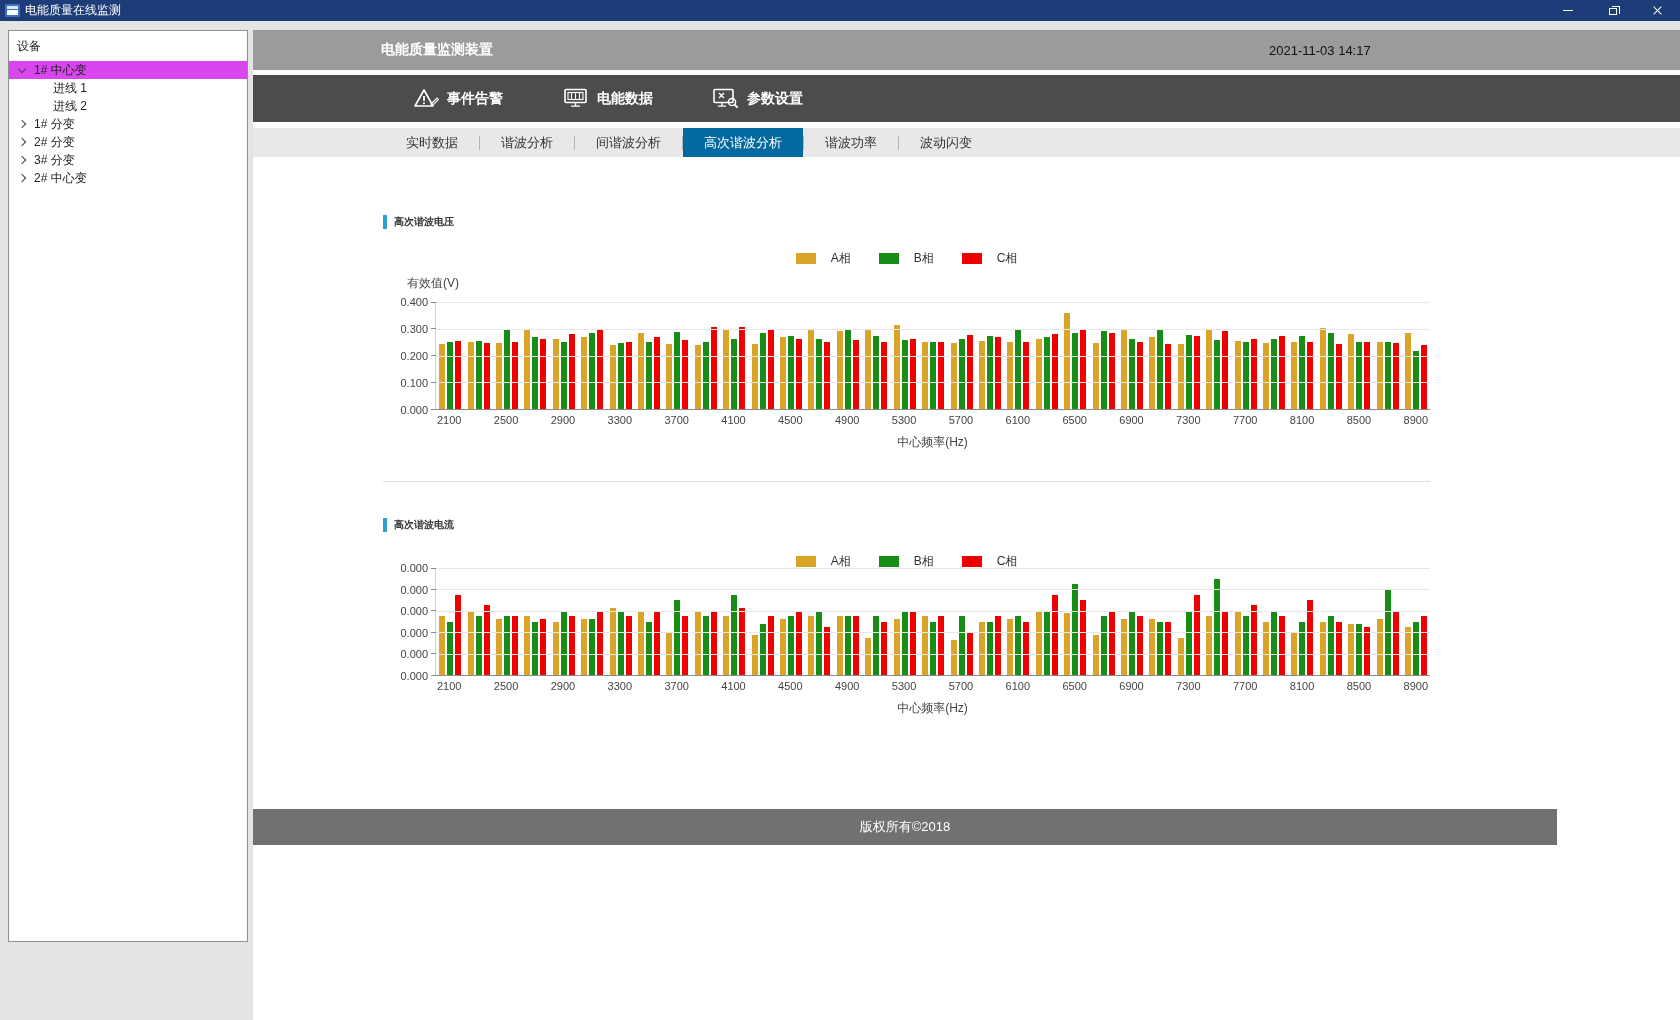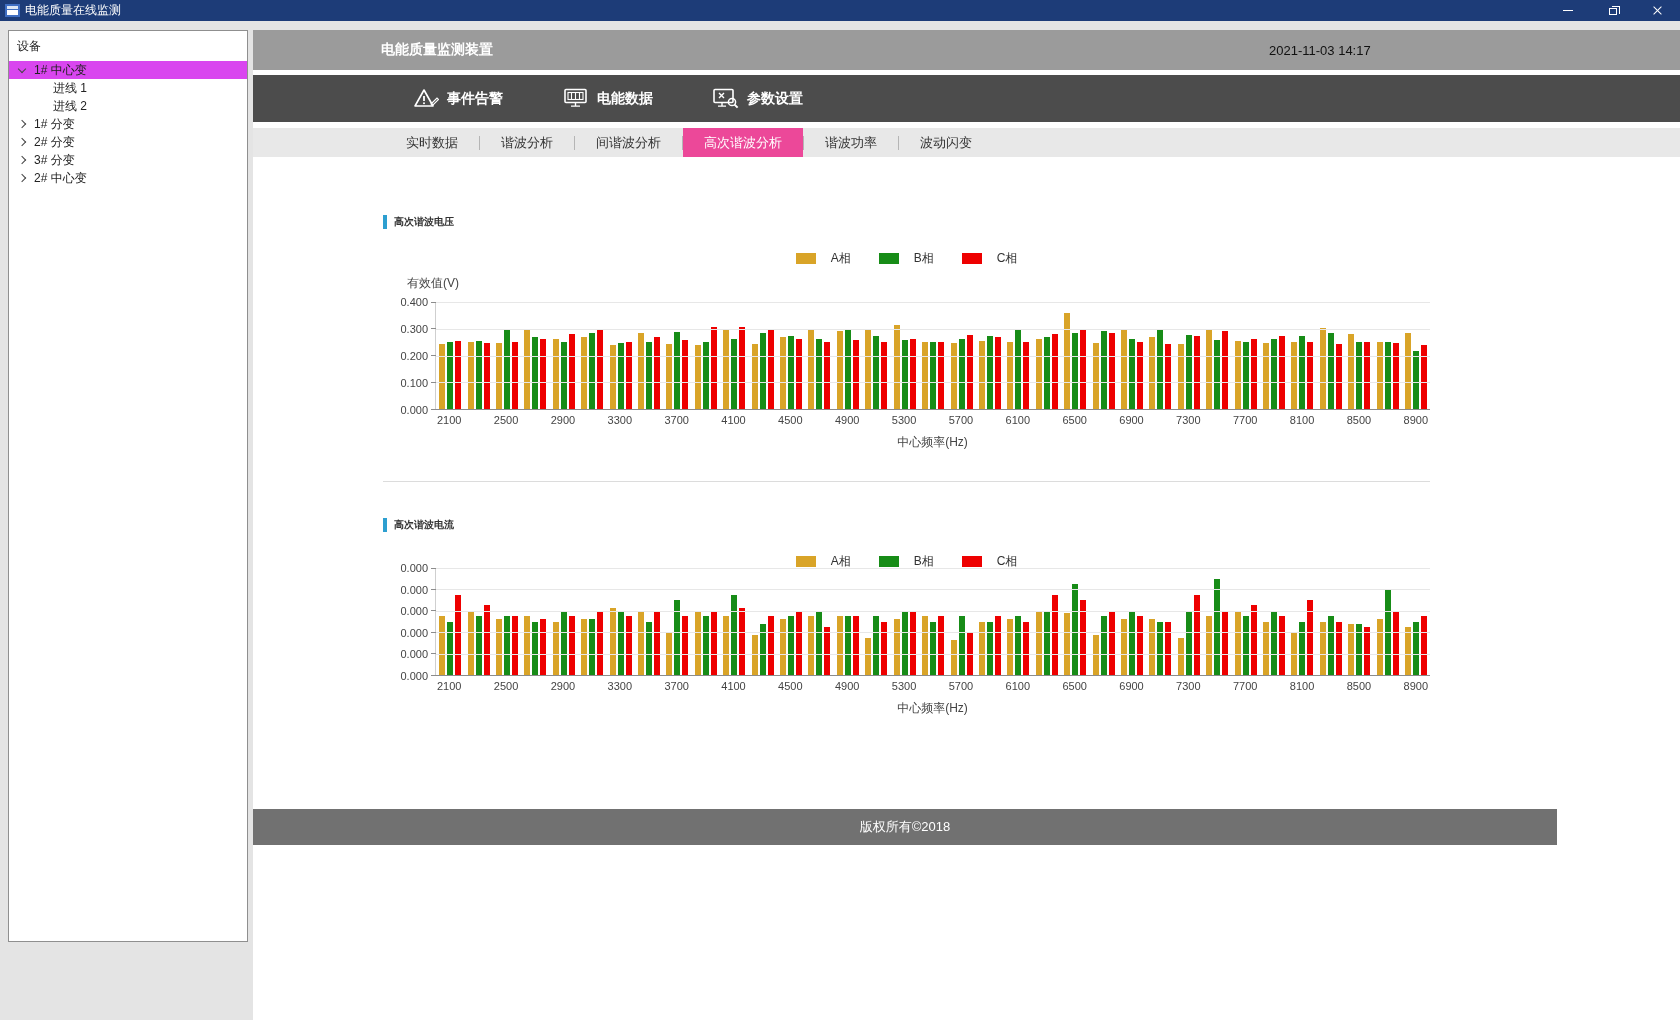--- a/index.html
+++ b/index.html
@@ -53,21 +53,21 @@
   .tab { width:150px; display:flex; align-items:center; justify-content:center; gap:8px;
     color:#fff; font-size:14px; font-weight:bold; cursor:pointer; }
   .tab.active { background:#fff; color:#333; }
   .tab svg { flex:none; }
   .icon-fill-bg { fill:#4c4c4c; }
   .tab.active .icon-fill-bg { fill:#fff; }
 
   .subtabbar { height:29px; background:#e8e8e8; display:flex; align-items:center;
     padding-left:132px; font-size:13px; color:#333; }
   .subtab { padding:0 21px; height:29px; display:flex; align-items:center; cursor:pointer; }
-  .subtab.active { background:#ec4899; color:#fff;text-align:center; }
+  .subtab.active { background:#0369a1; color:#fff;text-align:center; }
   .subtab-sep { width:1px; height:14px; background:#b5b5b5; flex:none; }
 
   
   .content { padding-top:58px; }
   .section { margin-left:130px; width:1047px; position:relative; }
   .section-title { display:flex; align-items:center; gap:7px; font-size:10px; font-weight:bold; color:#333; }
   .title-marker { width:4px; height:14px; background:#2d9fd0; flex:none; }
   .legend { margin-top:22px; display:flex; justify-content:center; align-items:center; gap:28px; height:14px; }
   .legend-item { display:flex; align-items:center; gap:15px; font-size:12px; color:#333; cursor:pointer; }
   .legend-swatch { width:20px; height:11px; display:inline-block; }

